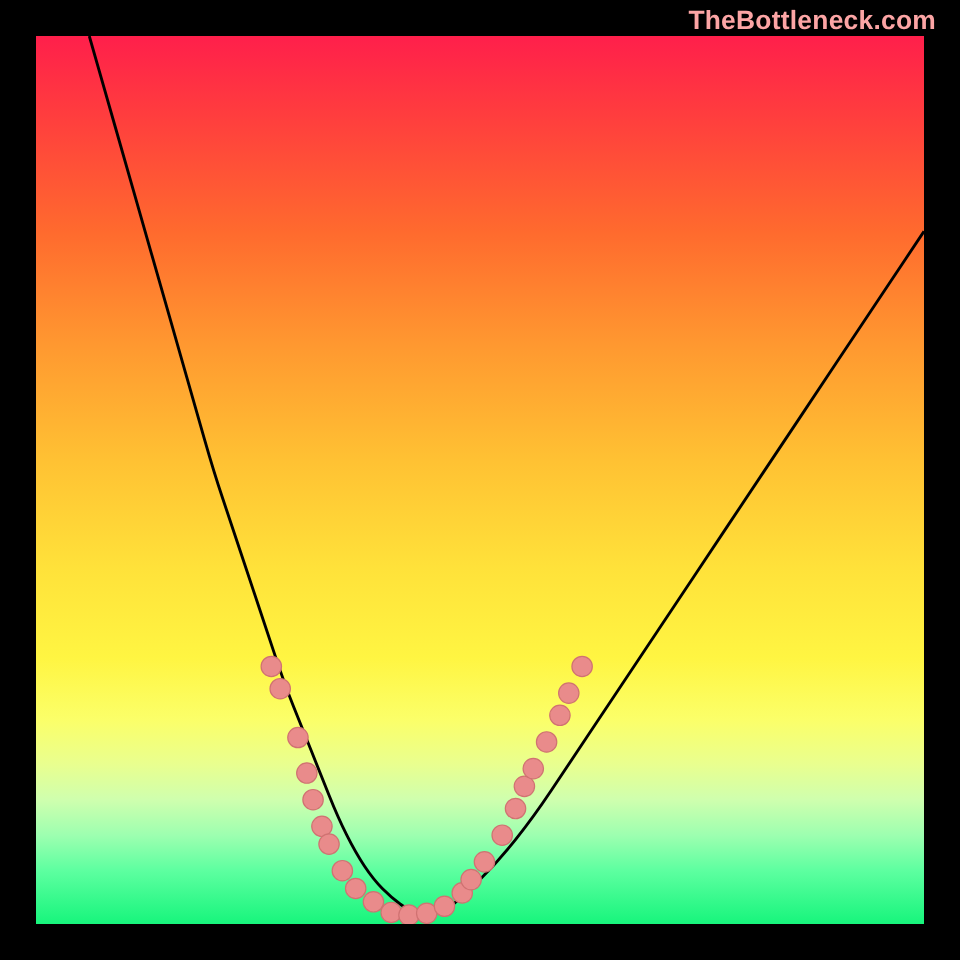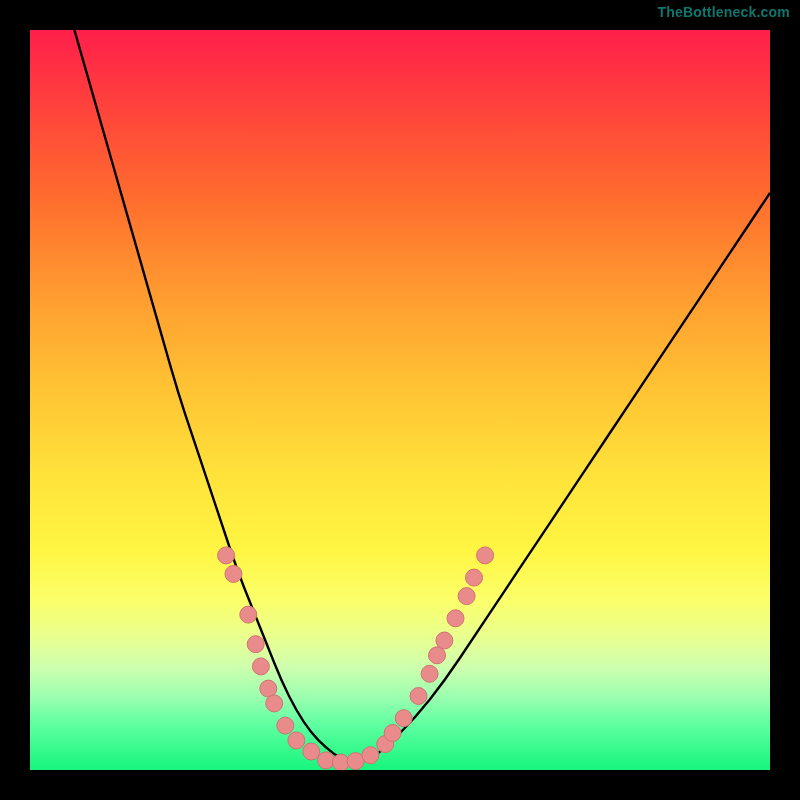--- a/index.html
+++ b/index.html
@@ -13,23 +13,23 @@
   }
   .outer {
     position: relative;
     width: 800px;
     height: 800px;
     background: #000;
   }
   .watermark {
     position: absolute;
     top: 4px;
-    right: 10px;
-    color: #0f766e;
-    font-size: 14px;
+    right: 20px;
+    color: #fca5a5;
+    font-size: 22px;
     font-weight: 600;
     letter-spacing: 0.2px;
     z-index: 5;
   }
   .plot {
     position: absolute;
     left: 30px;
     top: 30px;
     width: 740px;
     height: 740px;

